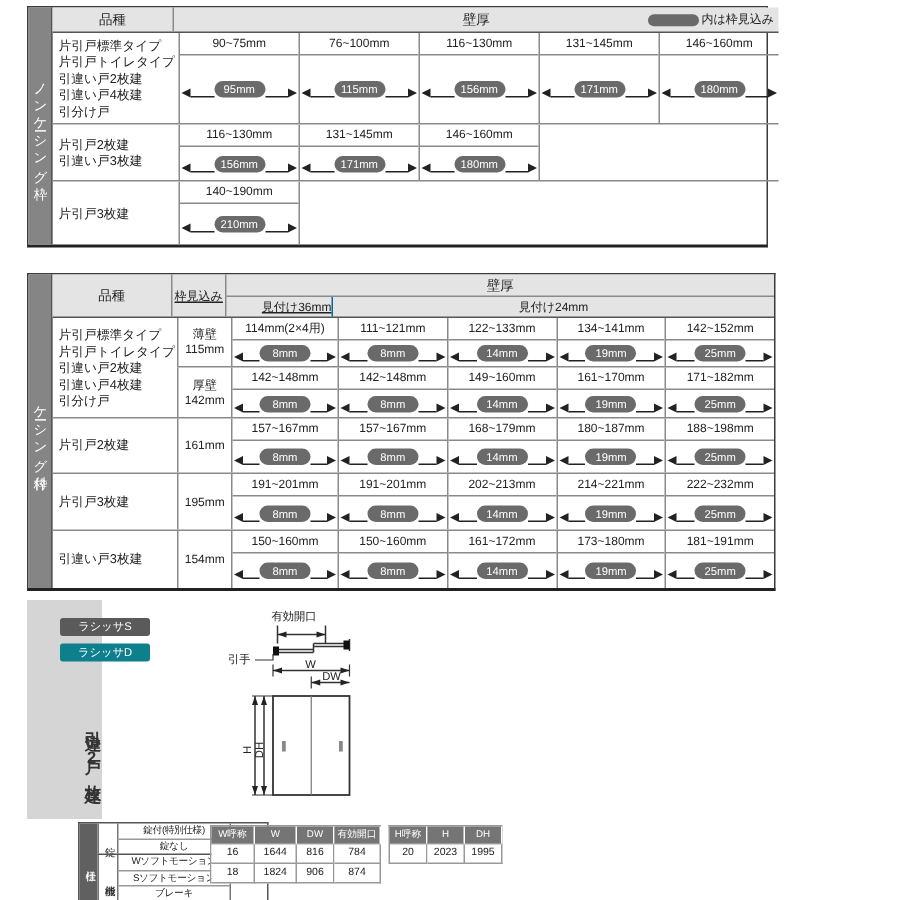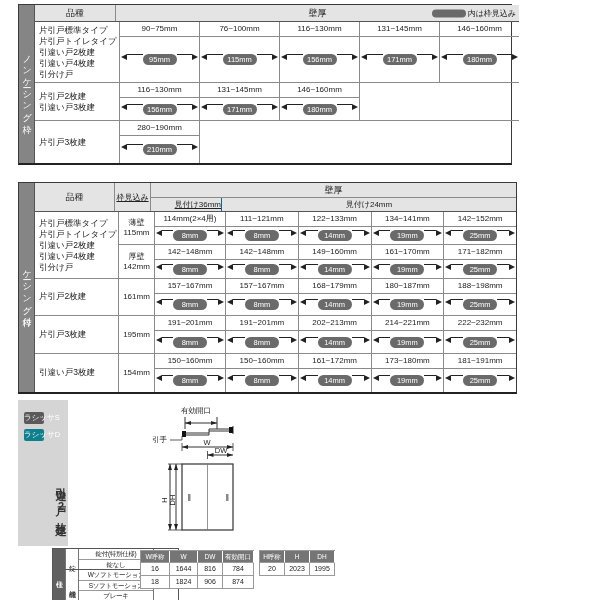--- a/index.html
+++ b/index.html
@@ -16,21 +16,21 @@
   .hwall{flex:1;position:relative;display:flex;align-items:center;justify-content:center;font-size:9px;}
   .legend{position:absolute;right:3px;top:50%;transform:translateY(-50%);display:flex;align-items:center;gap:2px;font-size:8px;}
   .pill{width:34px;height:8px;background:#6a6a6a;border-radius:4px;}
   .trow{display:flex;border-top:1px solid #8a8a8a;}
   .trow.first{border-top:none;}
   .namecell{width:80px;padding-left:4px;font-size:8.5px;line-height:11px;display:flex;flex-direction:column;justify-content:center;}
   .dcell{display:flex;flex-direction:column;border-left:1px solid #8a8a8a;}
   .t1c{width:79px;}
   .range{height:14px;line-height:14px;text-align:center;font-size:8px;border-bottom:1px solid #8a8a8a;white-space:nowrap;overflow:hidden;}
   .dimwrap{flex:1;display:flex;align-items:center;}
-  .dim{display:flex;align-items:flex-start;width:100%;padding:0 1px;}
+  .dim{display:flex;align-items:flex-end;width:100%;padding:0 1px;}
   .ah{width:0;height:0;border-top:3px solid transparent;border-bottom:3px solid transparent;flex:0 0 auto;}
   .ah.l{border-right:6px solid #222;}
   .ah.r{border-left:6px solid #222;}
   .ln{flex:1;height:1px;background:#222;min-width:2px;}
   .cap{background:#6a6a6a;color:#fff;border-radius:6px;font-size:7.5px;line-height:11px;min-width:26px;
        padding:0 4px;text-align:center;font-style:normal;font-weight:normal;white-space:nowrap;}
   .filler{flex:1;border-left:1px solid #8a8a8a;}
 
   
   .thead2{display:flex;background:#e4e4e4;border-bottom:1px solid #555;height:28px;}
@@ -47,21 +47,21 @@
   .subrow{display:flex;height:32px;}
   .subrow.bt{border-top:1px solid #8a8a8a;height:33px;}
   .depthcell{width:35px;border-left:1px solid #8a8a8a;display:flex;flex-direction:column;align-items:center;justify-content:center;
              font-size:8px;line-height:10px;text-align:center;}
   .t2c{flex:1;}
   .t2c.firstcol{flex:0 0 70px;}
   .name2{width:79px;padding-left:4px;font-size:8.5px;display:flex;align-items:center;}
 
   
   .panel{position:absolute;left:18px;top:400px;width:50px;height:146px;background:#d5d5d5;}
-  .badge{position:absolute;left:6px;width:20px;height:12px;border-radius:2px;color:#fff;font-size:7.5px;
+  .badge{position:absolute;left:22px;width:60px;height:12px;border-radius:2px;color:#fff;font-size:7.5px;
          line-height:12px;text-align:center;white-space:nowrap;}
   .badge.s{top:12px;background:#5a5a5a;}
   .badge.d{top:29px;background:#0e7f8c;}
   .ptitle{position:absolute;left:0;top:52px;width:50px;height:92px;display:flex;align-items:flex-start;justify-content:center;
           writing-mode:vertical-rl;text-orientation:upright;font-size:11px;font-weight:bold;letter-spacing:2px;color:#333;}
 
   
   .diagram{position:absolute;left:130px;top:402px;}
 
   
@@ -220,21 +220,21 @@
             </div>
         </div>
         <div class="filler"></div>
       </div>
 
       <div class="trow" style="height:42px;">
         <div class="namecell">
           <div>片引戸3枚建</div>
         </div>
         <div class="dcell t1c">
-          <div class="range">280~190mm</div>
+          <div class="range">140~190mm</div>
           <div class="dimwrap">
               <div class="dim">
                 <i class="ah l"></i>
                 <i class="ln"></i>
                 <b class="cap">210mm</b>
                 <i class="ln"></i>
                 <i class="ah r"></i>
               </div>
             </div>
         </div>

